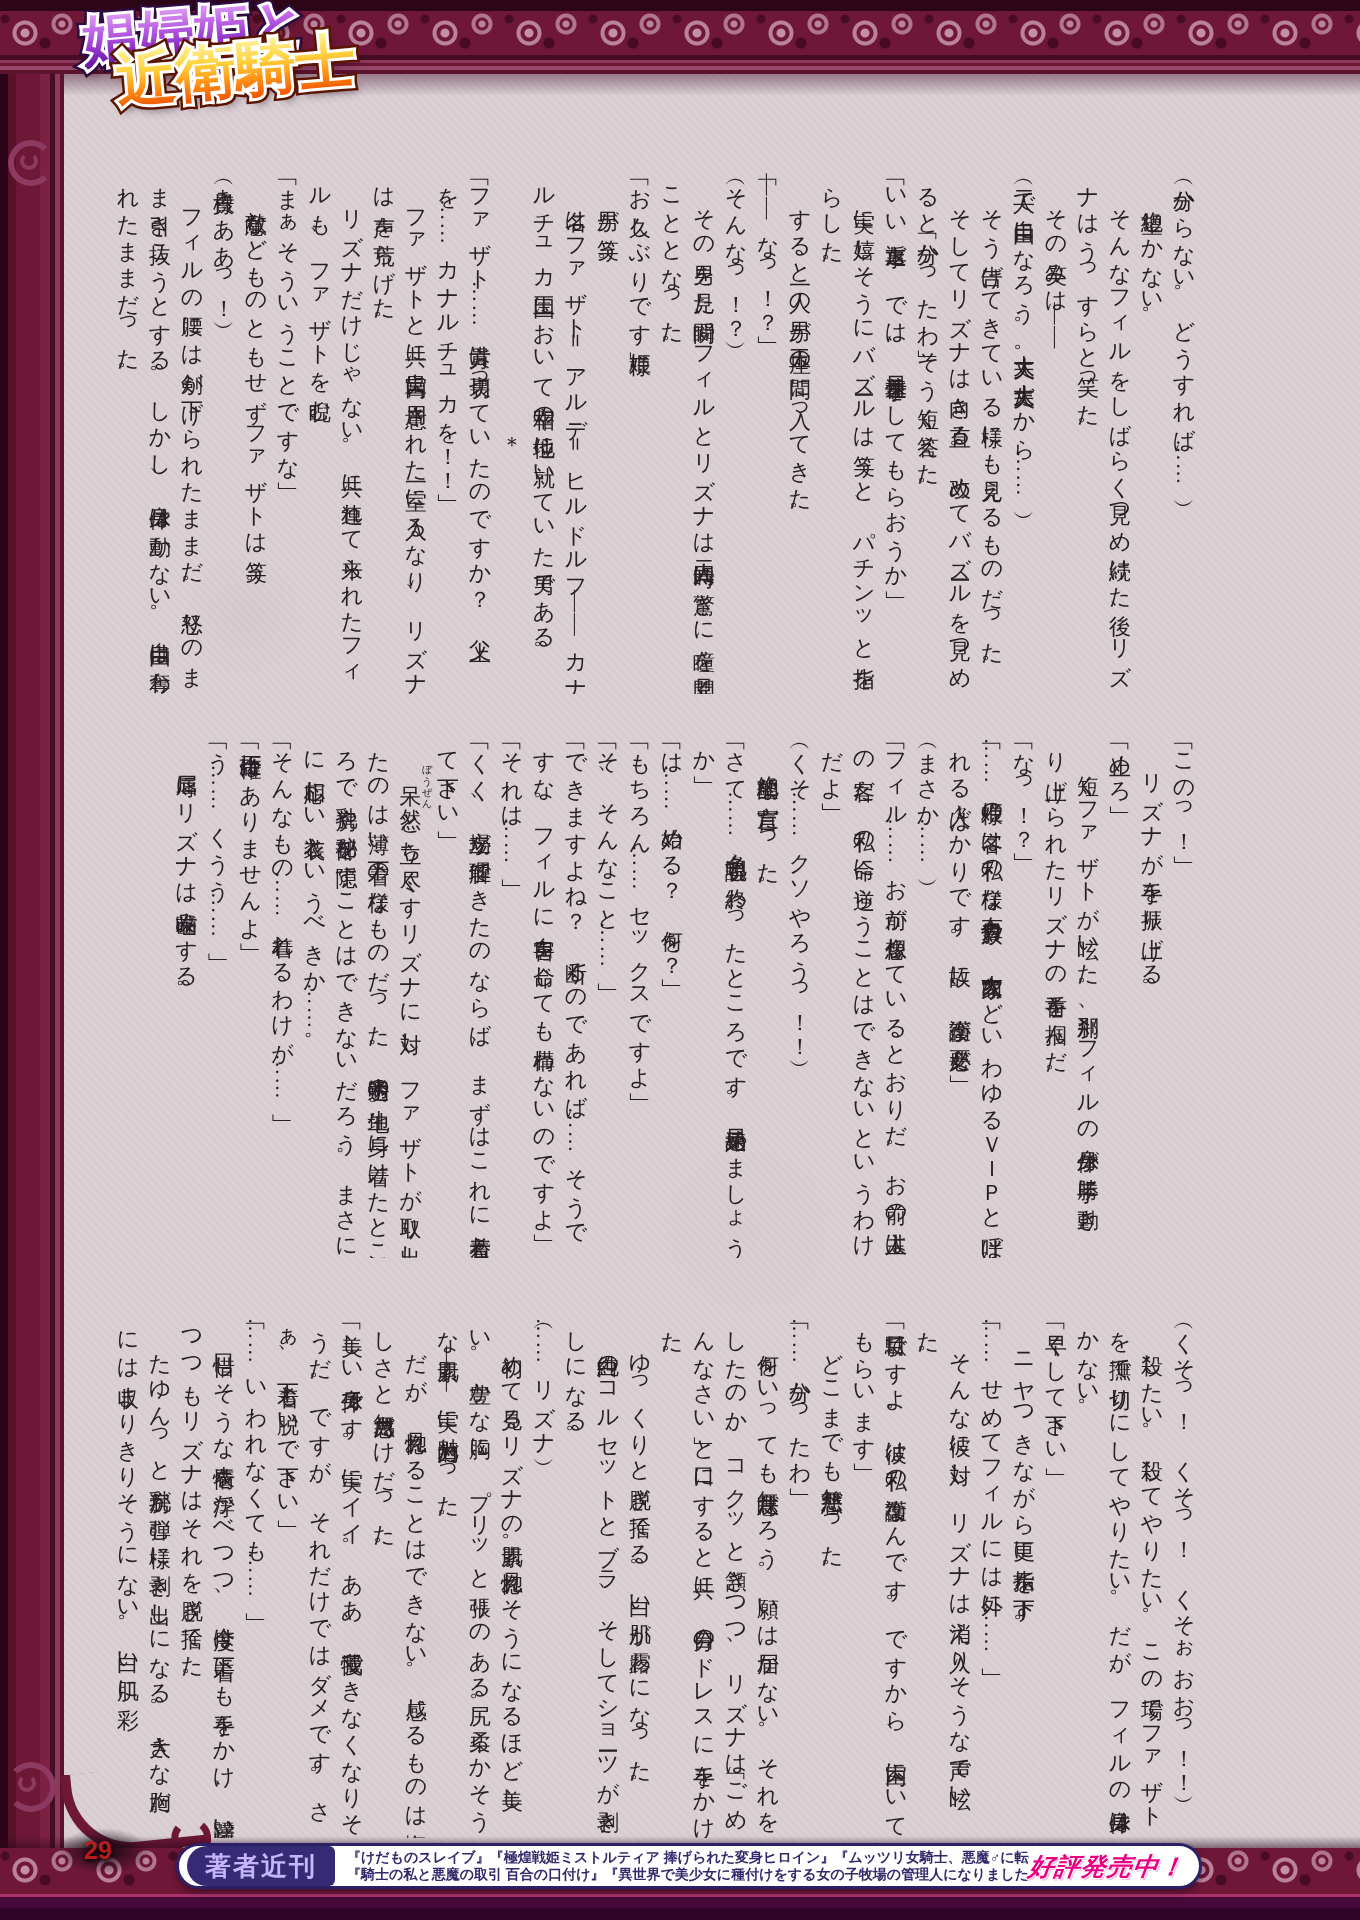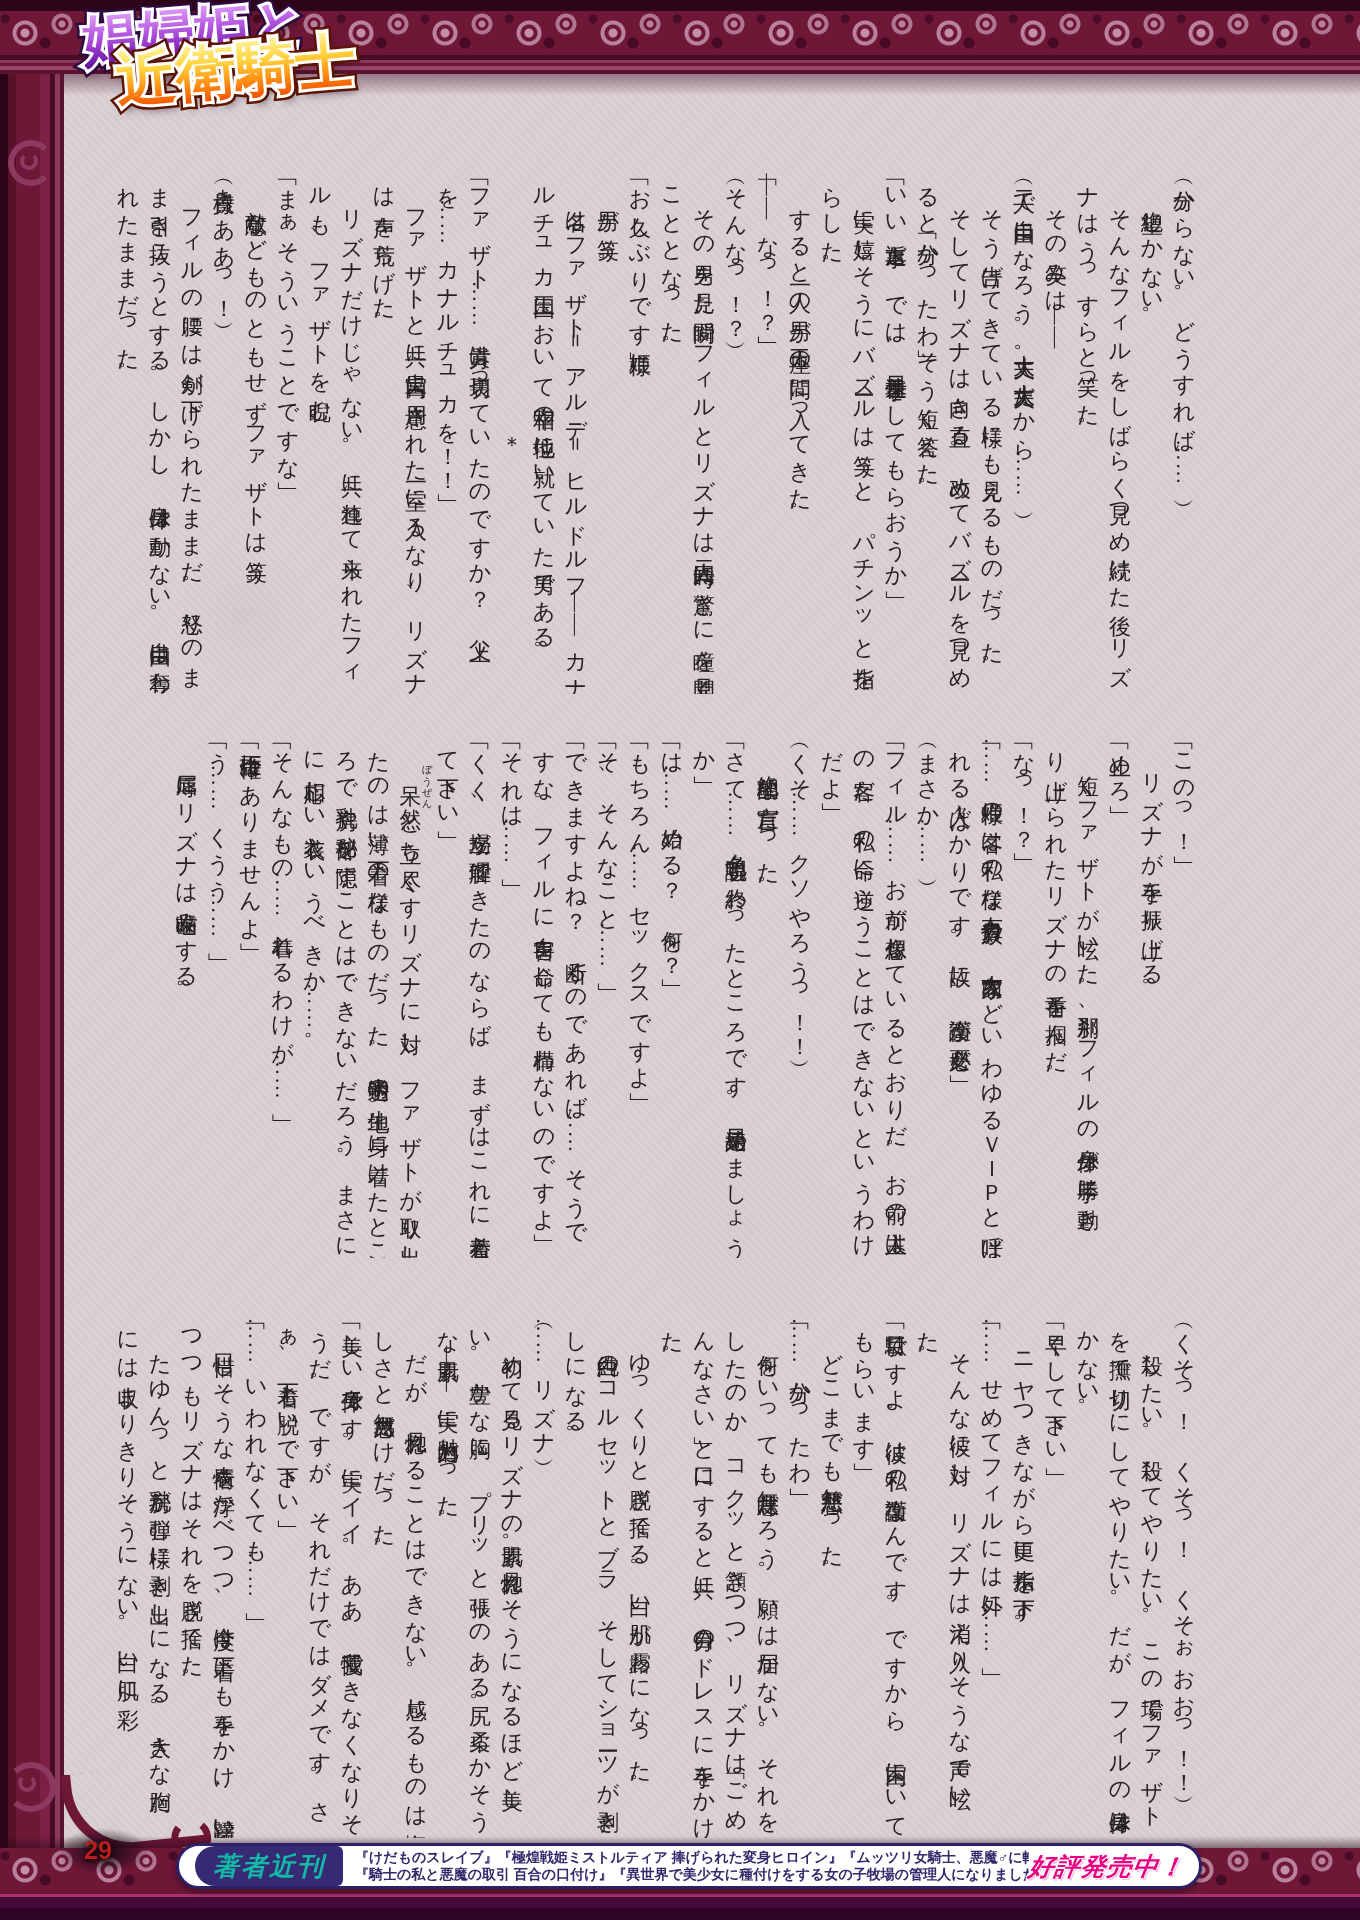--- a/index.html
+++ b/index.html
@@ -98,24 +98,24 @@
   .page-number::before{content:"";position:absolute;left:-26px;top:-8px;width:92px;height:46px;z-index:-1;
     background:radial-gradient(ellipse closest-side,rgba(15,8,14,.95),rgba(15,8,14,0));}
   .footer-bar{
     position:absolute;left:176px;top:1843px;width:1026px;height:46px;z-index:5;
     background:#ffffff;border:3px solid #2c2166;border-radius:24px;
     display:flex;align-items:center;box-sizing:border-box;
     box-shadow:0 3px 6px rgba(20,5,20,.45);
     font-family:"Liberation Sans","DejaVu Sans",sans-serif;
   }
   .footer-badge{
-    flex:0 0 auto;height:40px;margin-left:16px;padding:0 18px;
+    flex:0 0 auto;height:40px;margin-left:8px;padding:0 18px;
     background:#372a75;border-radius:20px 6px 6px 20px;
-    display:flex;align-items:center;color:#14b8a6;
-    font-size:26px;font-weight:bold;letter-spacing:2px;font-style:italic;
+    display:flex;align-items:center;color:#c4b5fd;
+    font-size:26px;font-weight:bold;letter-spacing:2px;
   }
   .footer-titles{flex:1 1 auto;padding:0 10px 0 12px;color:#332a6b;font-weight:bold;
     font-size:14px;line-height:17px;white-space:nowrap;overflow:hidden;}
   .footer-onsale{
     flex:0 0 auto;margin-right:14px;
     font-size:25px;font-weight:bold;font-style:italic;color:#e70082;
     transform:skewX(-8deg);letter-spacing:1px;white-space:nowrap;
     text-shadow:-1px -1px 0 #fff,1px -1px 0 #fff,-1px 1px 0 #fff,2px 2px 0 #f8c7e2;
   }
 </style>

